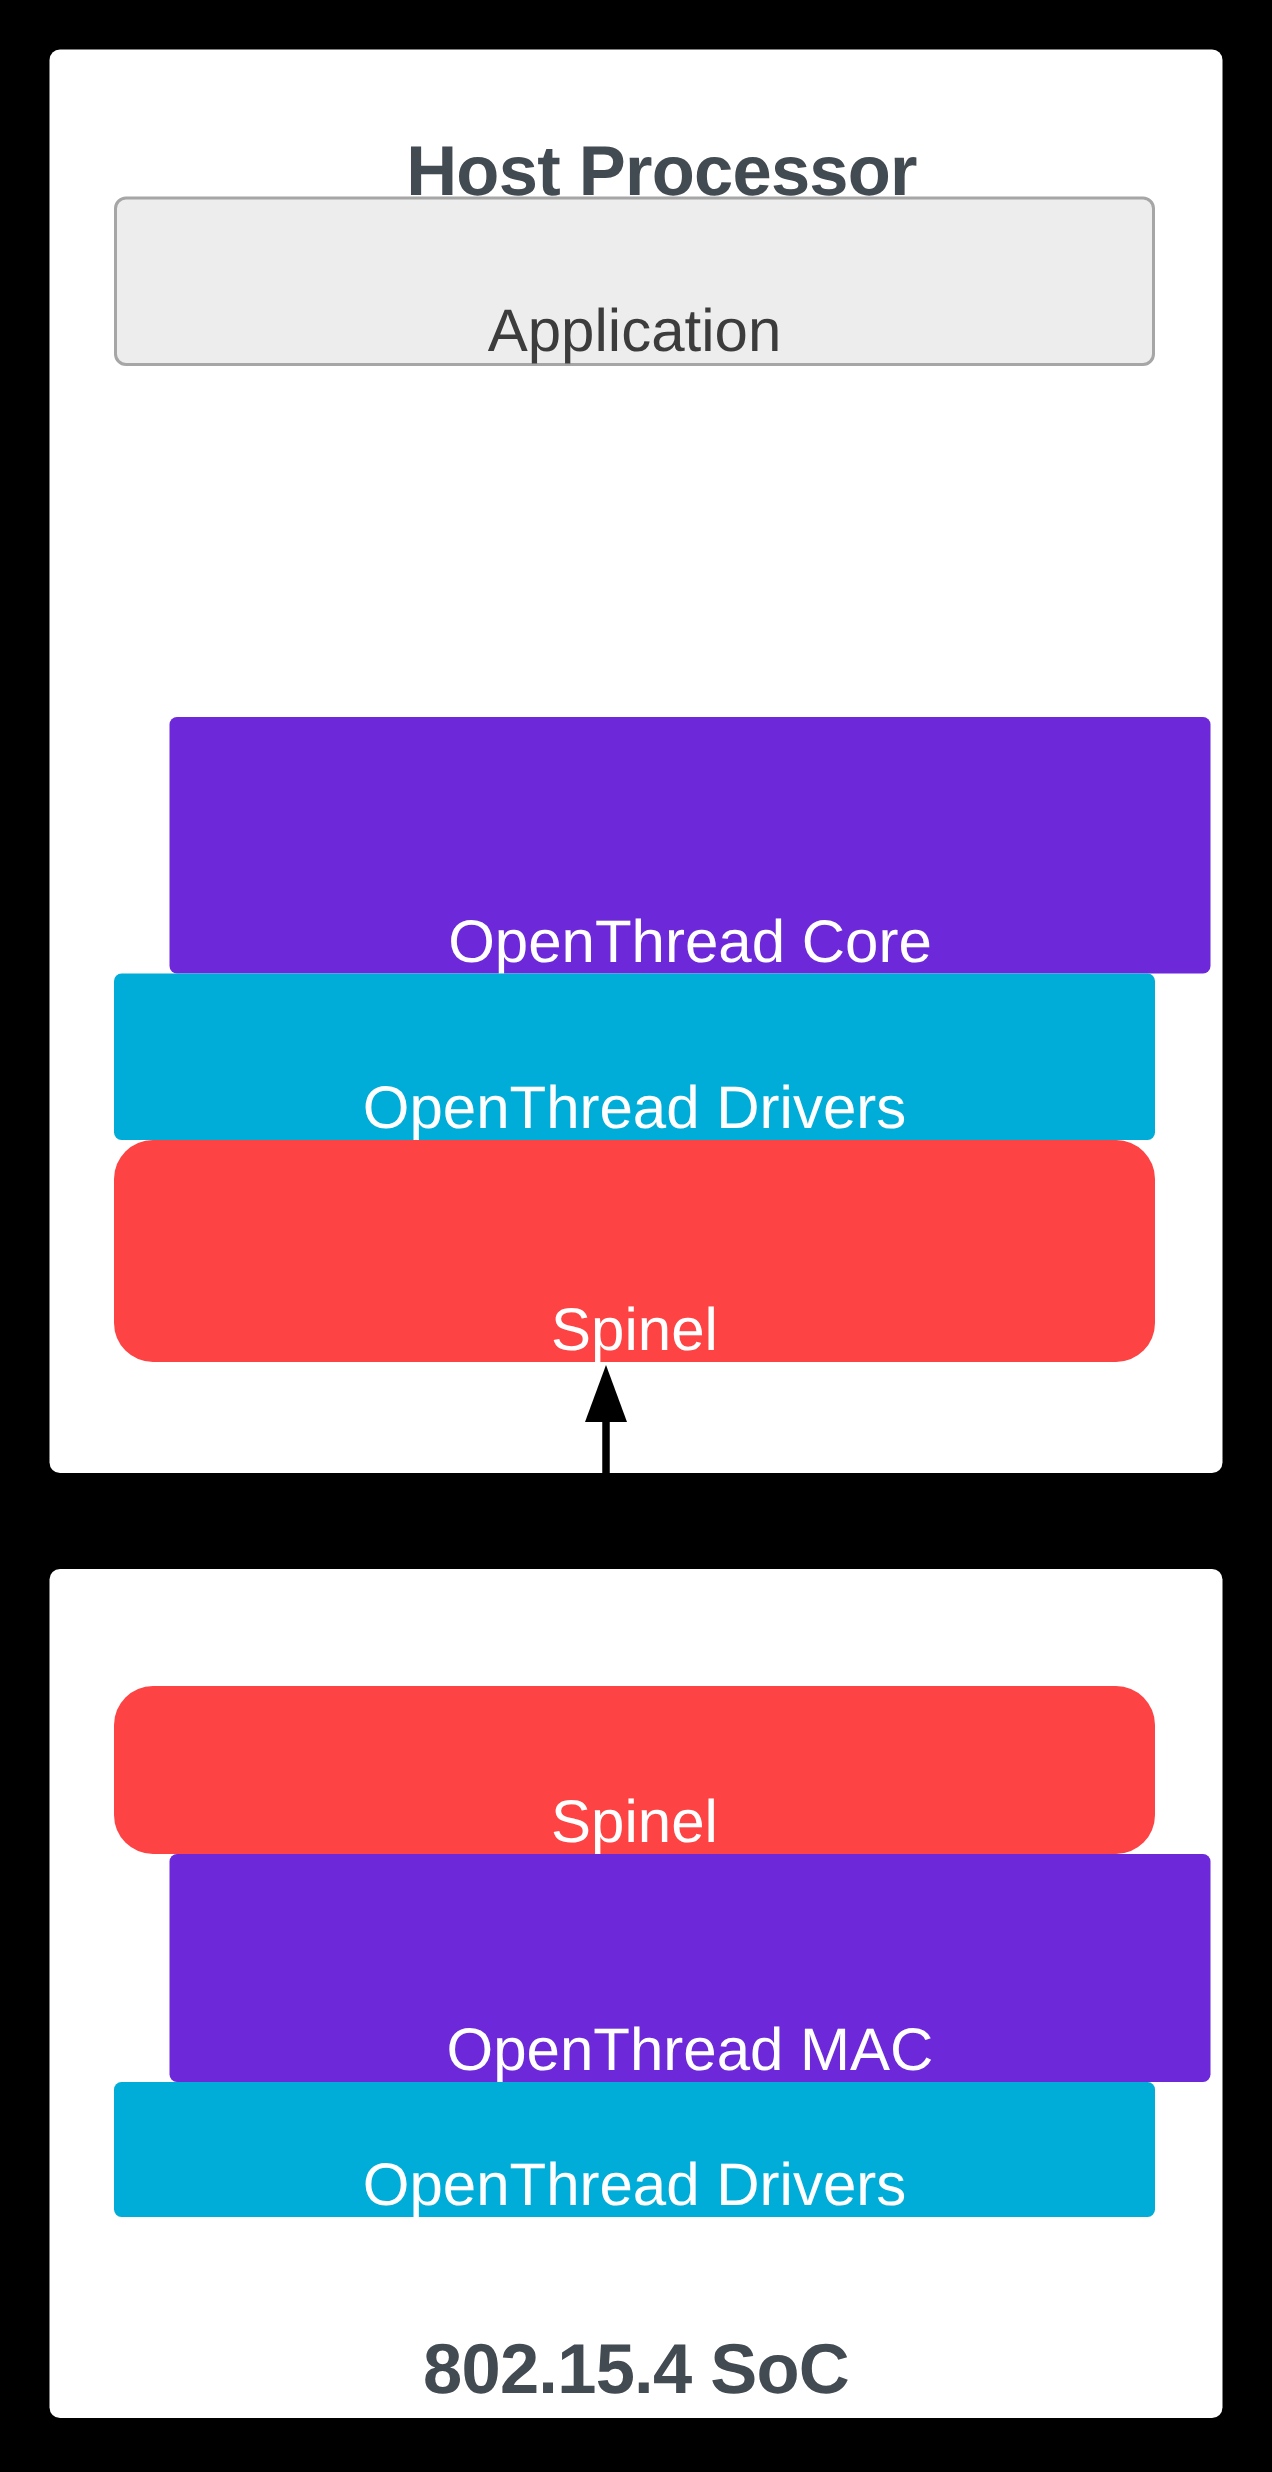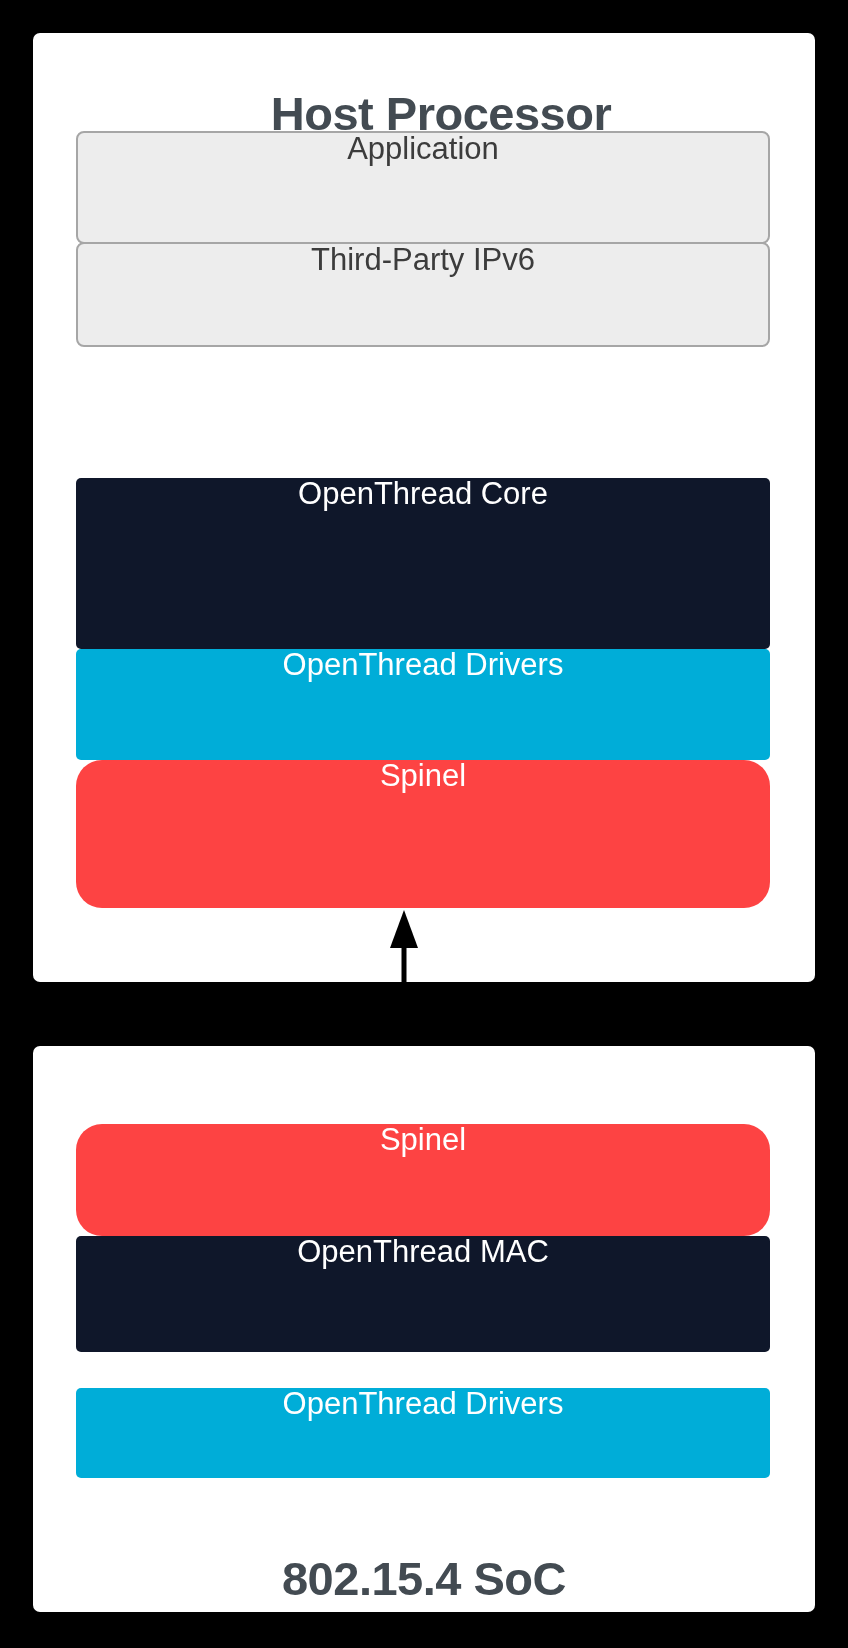--- a/index.html
+++ b/index.html
@@ -39,49 +39,49 @@
   #host-title{ top:57px;padding-left:34px; }
   #soc-title { top:509px; }
 
   
   .layer{
     position:absolute;
     left:76px;
     width:694px;
     box-sizing:border-box;
     display:flex;
-    align-items:flex-start;
+    align-items:flex-end;
     justify-content:center;
     text-align:center;
-    font-size:31px;
+    font-size:40px;
     line-height:1.05;
     border-radius:5px;
     white-space:nowrap;
   }
   .layer.grey{
     background:#ededed;
     border:2px solid #a6a6a6;
     color:#3c3c3c;
     border-radius:8px;
   }
   .layer.cyan{ background:#00add8; color:#ffffff; }
-  .layer.blue{ background:#0f172a; color:#ffffff; }
+  .layer.blue{ background:#6d28d9; color:#ffffff;margin-left:37px; }
   .layer.red { background:#fd4343; color:#ffffff;border-radius:26px; }
 
   
   #l-application   { top:131px;  height:113px; }
   #l-thirdparty    { top:242px;  height:105px; }
   #l-ot-api        { top:347px;  height:131px; }
   #l-ot-core       { top:478px;  height:171px; }
   #l-ot-drivers    { top:649px;  height:111px; }
   #l-spinel-host   { top:760px;  height:148px; }
 
   
   #l-spinel-soc    { top:1124px; height:112px; }
-  #l-ot-mac        { top:1236px; height:116px; }
+  #l-ot-mac        { top:1236px; height:152px; }
   #l-ot-drivers-soc{ top:1388px; height:90px;  }
 
   
   #link-arrow{
     position:absolute;
     left:383px;
     top:908px;
     width:42px;
     height:212px;
     pointer-events:none;
@@ -93,23 +93,20 @@
 <div id="stage">
 
   <div class="card" id="host-card">
     <div class="card-title" id="host-title">Host Processor</div>
   </div>
 
   <div class="layer grey" id="l-application">
     <span>Application</span>
   </div>
 
-  <div class="layer grey" id="l-thirdparty">
-    <span>Third-Party IPv6</span>
-  </div>
 
 
   <div class="layer blue" id="l-ot-core">
     <span>OpenThread Core</span>
   </div>
 
   <div class="layer cyan" id="l-ot-drivers">
     <span>OpenThread Drivers</span>
   </div>
 

